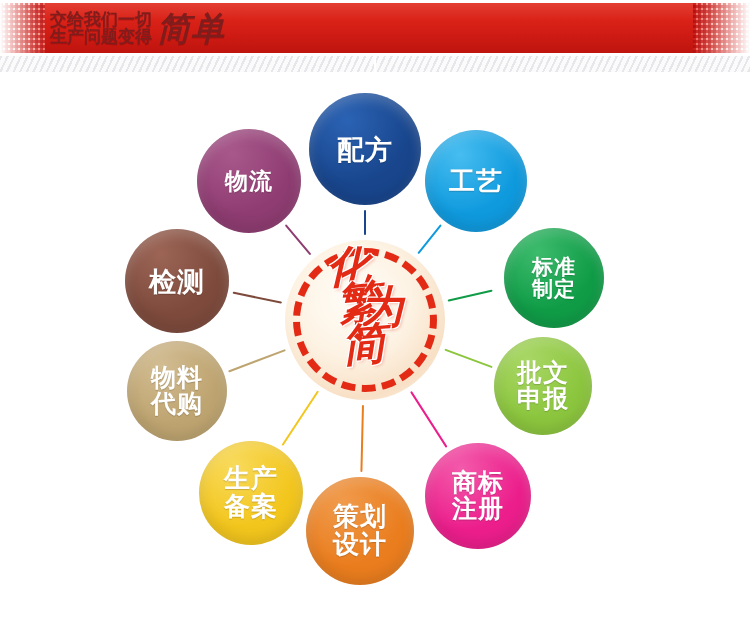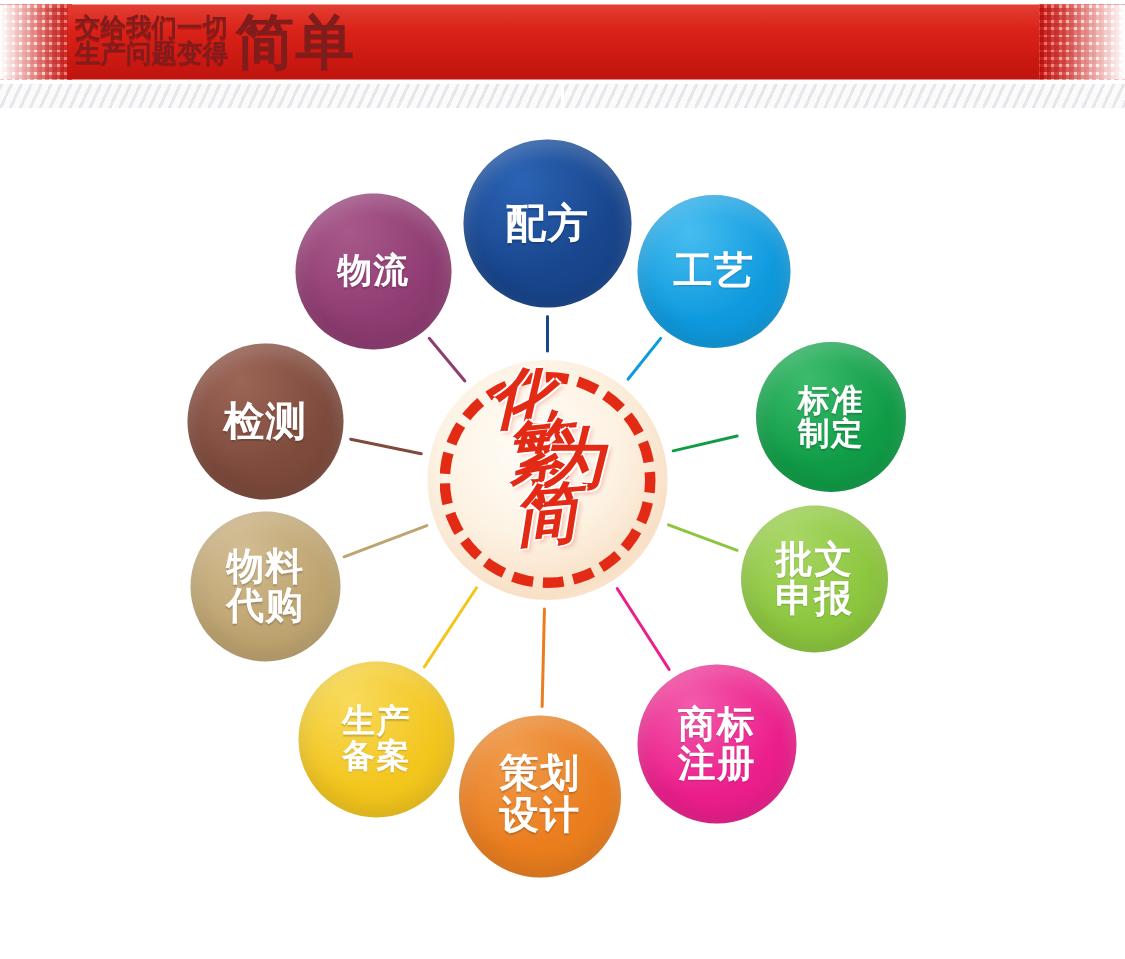--- a/index.html
+++ b/index.html
@@ -83,26 +83,27 @@
     display: flex;
     flex-direction: column;
     justify-content: center;
     line-height: 1.03;
     font-size: 17px;
     font-weight: bold;
     letter-spacing: 0px;
     text-shadow: 0 1px 0 rgba(120,0,0,0.35);
   }
   #banner-big {
-    font-size: 39px;
+    font-size: 33px;
     font-weight: bold;
     line-height: 1;
     margin-left: 3px;
     letter-spacing: 1px;
     text-shadow: 0 1px 0 rgba(120,0,0,0.35);
+    font-style: italic;
   }
 
   
   #stripes {
     position: absolute;
     left: 0; top: 56px;
     width: 750px; height: 17px;
     background:
       repeating-linear-gradient(115deg,
         #e6e7ea 0px, #e6e7ea 2px,
@@ -246,21 +247,21 @@
           <span class="ln">申报</span>
         </div>
         <div class="bubble two-line" style="left: 425px; top: 370px; width: 106px; height: 106px; font-size: 25px; background: radial-gradient(circle at 34% 24%, rgb(243, 90, 170) 0%, rgb(236, 30, 140) 58%, rgb(236, 30, 140) 100%); box-shadow: rgba(0, 0, 0, 0.12) 0px -6px 14px inset, rgba(255, 255, 255, 0.22) 0px 6px 12px inset;">
           <span class="ln">商标</span>
           <span class="ln">注册</span>
         </div>
         <div class="bubble two-line" style="left: 306px; top: 404px; width: 108px; height: 108px; font-size: 26px; background: radial-gradient(circle at 34% 24%, rgb(240, 155, 76) 0%, rgb(234, 125, 30) 58%, rgb(234, 125, 30) 100%); box-shadow: rgba(0, 0, 0, 0.12) 0px -6px 14px inset, rgba(255, 255, 255, 0.22) 0px 6px 12px inset;">
           <span class="ln">策划</span>
           <span class="ln">设计</span>
         </div>
-        <div class="bubble two-line" style="left: 199px; top: 368px; width: 104px; height: 104px; font-size: 22px; background: radial-gradient(circle at 34% 24%, rgb(248, 218, 92) 0%, rgb(243, 198, 29) 58%, rgb(243, 198, 29) 100%); box-shadow: rgba(0, 0, 0, 0.12) 0px -6px 14px inset, rgba(255, 255, 255, 0.22) 0px 6px 12px inset;">
+        <div class="bubble two-line" style="left: 199px; top: 368px; width: 104px; height: 104px; font-size: 26px; background: radial-gradient(circle at 34% 24%, rgb(248, 218, 92) 0%, rgb(243, 198, 29) 58%, rgb(243, 198, 29) 100%); box-shadow: rgba(0, 0, 0, 0.12) 0px -6px 14px inset, rgba(255, 255, 255, 0.22) 0px 6px 12px inset;">
           <span class="ln">生产</span>
           <span class="ln">备案</span>
         </div>
         <div class="bubble two-line" style="left: 127px; top: 268px; width: 100px; height: 100px; font-size: 25px; background: radial-gradient(circle at 34% 24%, rgb(210, 188, 146) 0%, rgb(190, 164, 112) 58%, rgb(190, 164, 112) 100%); box-shadow: rgba(0, 0, 0, 0.12) 0px -6px 14px inset, rgba(255, 255, 255, 0.22) 0px 6px 12px inset;">
           <span class="ln">物料</span>
           <span class="ln">代购</span>
         </div>
         <div class="bubble" style="left: 125px; top: 156px; width: 104px; height: 104px; font-size: 27px; background: radial-gradient(circle at 34% 24%, rgb(156, 101, 86) 0%, rgb(125, 74, 60) 58%, rgb(125, 74, 60) 100%); box-shadow: rgba(0, 0, 0, 0.12) 0px -6px 14px inset, rgba(255, 255, 255, 0.22) 0px 6px 12px inset;">
           <span class="ln">检测</span>
         </div>

